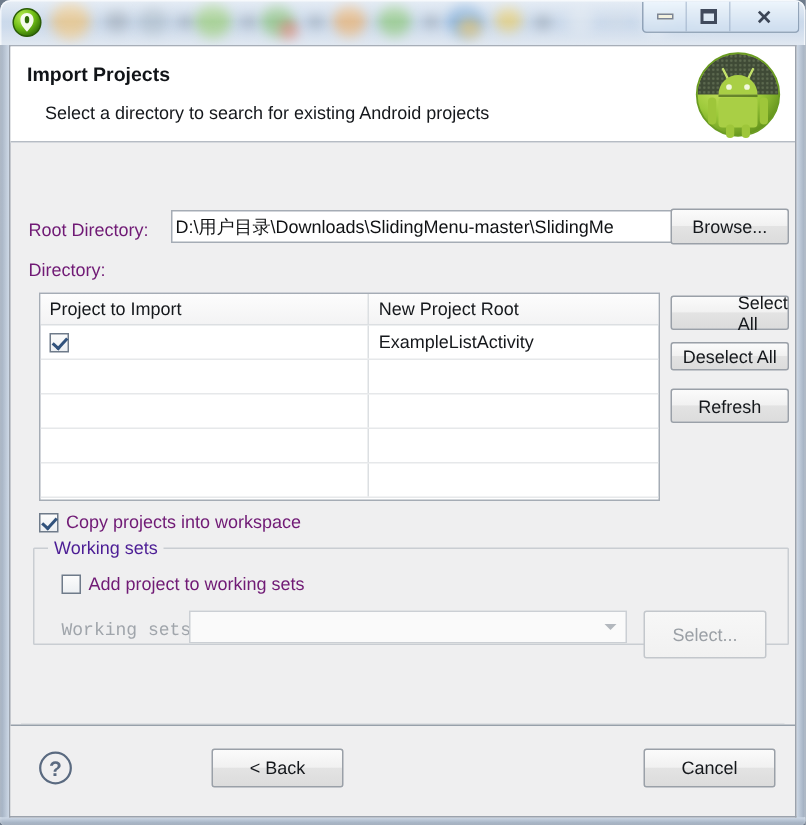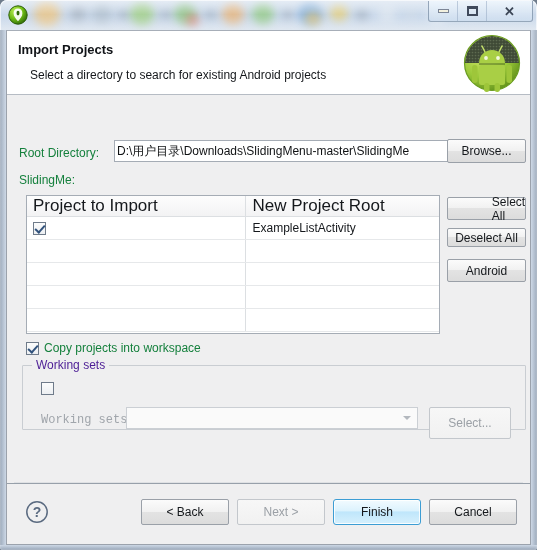--- a/index.html
+++ b/index.html
@@ -98,21 +98,21 @@
     font-size: 12px; color: #15181c;
   }
   #android-logo {
     position: absolute; right: 8px; top: 2px;
     width: 60px; height: 60px;
   }
 
   
   #body { position: absolute; left: 0; top: 65px; width: 523px; height: 385px; }
 
-  .lbl { font-size: 12px; color: #15803d; }
+  .lbl { font-size: 12px; color: #701a75; }
 
   #root-label { position: absolute; left: 12px; top: 50px; }
   #root-input {
     position: absolute; left: 107px; top: 44px;
     width: 374px; height: 22px;
     background: #fff;
     border: 1px solid #a5acb5;
     font-size: 12px; color: #101214;
     padding: 0 2px;
     line-height: 20px;
@@ -145,21 +145,21 @@
     background: #fff;
     border: 1px solid #a5acb5;
     overflow: hidden;
   }
   #thead {
     display: flex; height: 21px;
     background: linear-gradient(180deg,#fdfdfd 0%,#f3f3f4 100%);
     border-bottom: 1px solid #dcdfe2;
   }
   #thead .th {
-    font-size: 17px; color: #15181c;
+    font-size: 12px; color: #15181c;
     padding-left: 6px; line-height: 20px;
     overflow: hidden; white-space: nowrap;
   }
   .col1 { width: 220px; border-right: 1px solid #dcdfe2; }
   .col2 { width: 193px; }
 
   .trow { display: flex; height: 23px; border-bottom: 1px solid #e6e8ea; }
   .trow .cell {
     font-size: 12px; color: #15181c;
     line-height: 22px; overflow: hidden; white-space: nowrap;
@@ -367,21 +367,21 @@
         <line x1="17" y1="31" x2="43" y2="31" stroke="#4d6a1e" stroke-width="1"></line>
       </svg>
     </div>
 
     <div id="body">
 
       <div id="root-label" class="lbl">Root Directory:</div>
       <div id="root-input" placeholder="">D:\用户目录\Downloads\SlidingMenu-master\SlidingMe</div>
       <div id="browse-btn" class="btn">Browse...</div>
 
-      <div id="projects-label" class="lbl">SlidingMe:</div>
+      <div id="projects-label" class="lbl">Directory:</div>
 
       <div id="table">
         <div id="thead">
           <div class="th col1">Project to Import</div>
           <div class="th col2">New Project Root</div>
         </div>
 
         <div class="trow">
           <div class="cell col1">
             <span class="cb checked"></span>
@@ -402,49 +402,48 @@
           <div class="cell col2"></div>
         </div>
         <div class="trow">
           <div class="cell col1"></div>
           <div class="cell col2"></div>
         </div>
       </div>
 
       <div id="selectall-btn" class="btn">Select All</div>
       <div id="deselectall-btn" class="btn">Deselect All</div>
-      <div id="refresh-btn" class="btn">Android</div>
+      <div id="refresh-btn" class="btn">Refresh</div>
 
       <div id="copy-row" class="cb-row">
         <span class="cb checked"></span>
         <span class="lbl">Copy projects into workspace</span>
       </div>
 
       <div id="ws-group">
         <span id="ws-legend">Working sets</span>
 
         <div id="addws-row" class="cb-row">
           <span class="cb"></span>
+          <span class="lbl">Add project to working sets</span>
         </div>
 
         <div id="ws-label" class="lbl">Working sets:</div>
         <div id="ws-combo" title="">
           <span class="caret-down"></span>
         </div>
         <div id="ws-select-btn" class="btn disabled">Select...</div>
       </div>
     </div>
 
     <div id="sep"></div>
     <div id="footer">
       <svg id="help-icon" viewBox="0 0 24 24">
         <circle cx="12" cy="12" r="10.2" fill="none" stroke="#5a6a80" stroke-width="1.5"></circle>
         <text x="12" y="17" text-anchor="middle" font-family="Liberation Sans, sans-serif" font-size="14" font-weight="bold" fill="#5a6a80">?</text>
       </svg>
 
       <div id="back-btn" class="btn fbtn">&lt; Back</div>
-      <div id="next-btn" class="btn fbtn disabled">Next &gt;</div>
-      <div id="finish-btn" class="btn fbtn">Finish</div>
       <div id="cancel-btn" class="btn fbtn">Cancel</div>
     </div>
 
   </div>
 </div>
 
 </body></html>

